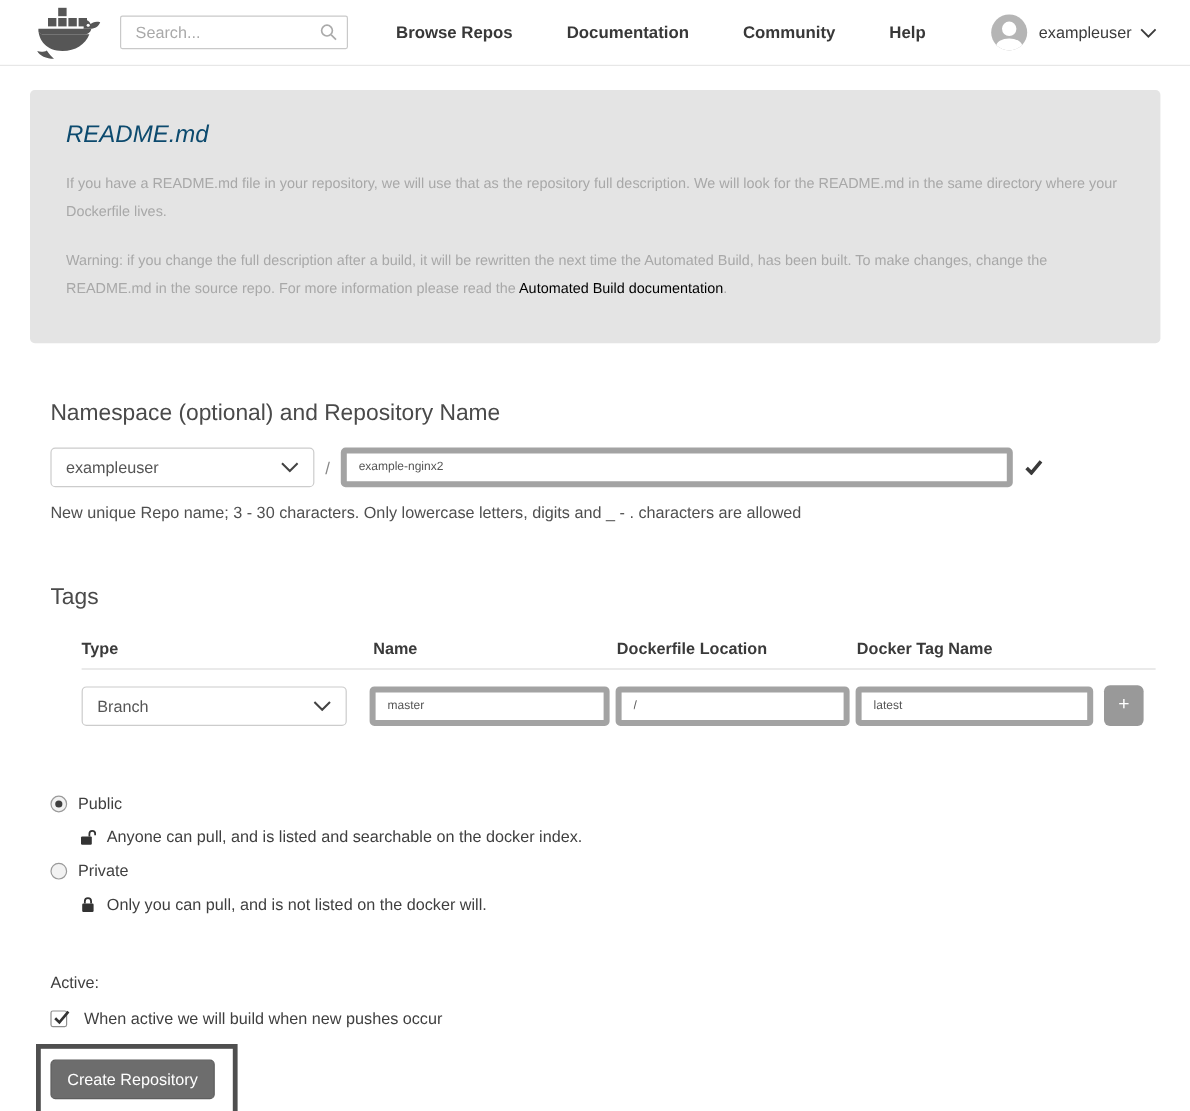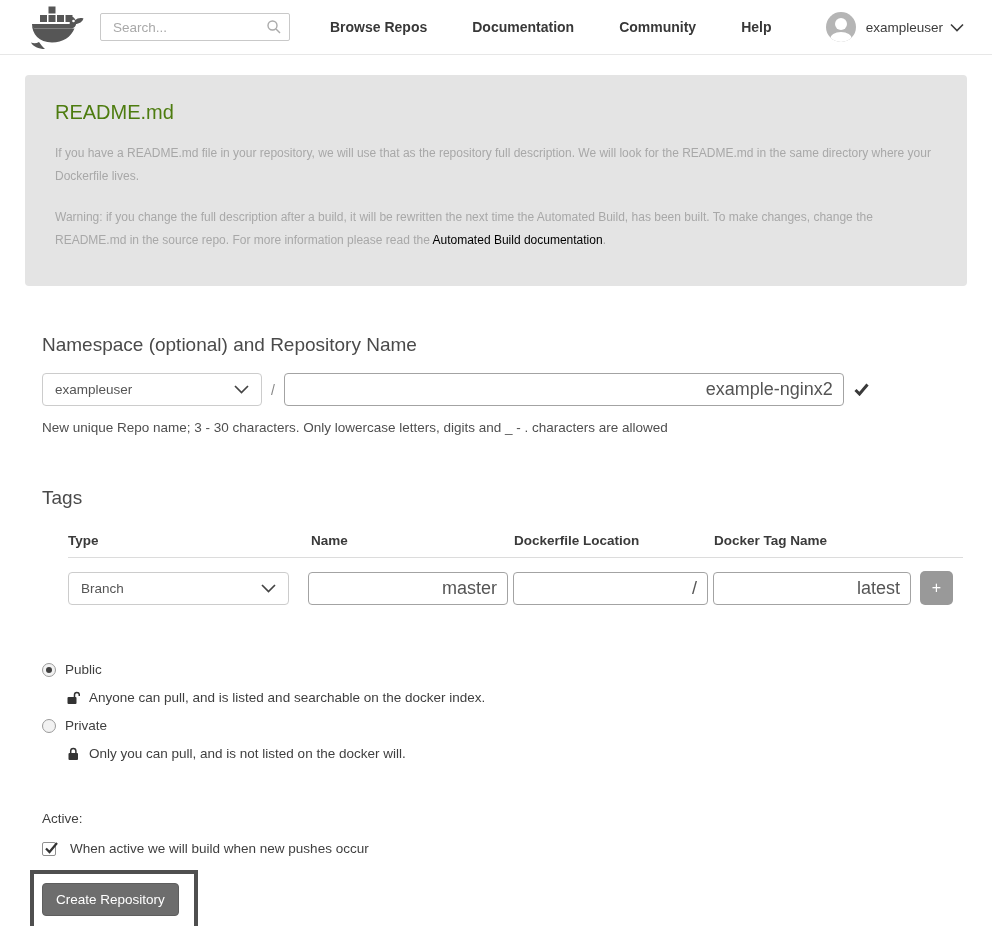--- a/index.html
+++ b/index.html
@@ -17,36 +17,36 @@
   .nav-links { display:flex; margin-left:40px; }
   .nav-link { font-size:14px; font-weight:700; color:#383838; margin-right:45px; cursor:pointer; white-space:nowrap; }
   .user-block { margin-left:auto; margin-right:28px; display:flex; align-items:center; cursor:pointer; }
   .avatar { width:30px; height:30px; border-radius:50%; background:#b5b5b5; position:relative; overflow:hidden; }
   .avatar .head { position:absolute; left:9px; top:6px; width:12px; height:12px; border-radius:50%; background:#fff; }
   .avatar .shoulders { position:absolute; left:4px; top:20px; width:22px; height:14px; border-radius:50%; background:#fff; }
   .user-name { font-size:13.5px; color:#3c3c3c; margin:0 7px 0 10px; }
 
   
   .readme-box { margin:20px 25px 0 25px; background:#e4e4e4; border-radius:4px; padding:26px 30px 34px 30px; }
-  .readme-title { font-size:20px; font-weight:400; color:#4d7c0f; margin-bottom:18px; }
+  .readme-title { font-size:20px; font-weight:400; color:#0c4a6e; margin-bottom:18px;font-style:italic; }
   .readme-text { font-size:12px; line-height:23px; color:#a8a8a8; max-width:880px; }
   .readme-text + .readme-text { margin-top:18px; }
   .readme-link { color:#000000; cursor:pointer; }
 
   
   .content { padding:0 25px 0 42px; }
   .section-heading { font-size:19px; font-weight:400; color:#4a4a4a; }
   .ns-heading { margin-top:48px; }
   .ns-row { margin-top:17px; display:flex; align-items:center; }
   .select-box { height:33px; border:1px solid #ccc; border-radius:4px; background:#fff;
     display:flex; align-items:center; justify-content:space-between; padding:0 12px; cursor:pointer; }
   .ns-select { width:220px; }
   .select-text { font-size:13.5px; color:#555; }
   .slash-sep { font-size:14px; color:#888; margin:0 9px; }
-  .text-input { height:33px; border:1px solid #a3a3a3; border-radius:4px; font-size:18px; color:#555; padding:0 10px; outline:none;text-align:right; }
+  .text-input { height:33px; border:5px solid #a3a3a3; border-radius:4px; font-size:10px; color:#555; padding:0 10px; outline:none; }
   .repo-input { width:560px; }
   .valid-check { margin-left:10px; display:flex; }
   .helper-text { margin-top:14px; font-size:13.5px; color:#4f4f4f; }
 
   .tags-heading { margin-top:52px; }
   .tags-table { margin-left:26px; }
   .tags-header { display:flex; margin-top:24px; }
   .tags-header .col { font-size:13.5px; font-weight:700; color:#3a3a3a; }
   .col-type { width:243px; } .col-name { width:203px; } .col-dockerfile { width:200px; } .col-tag { width:198px; }
   .tags-divider { margin-top:9px; width:895px; height:1px; background:#dcdcdc; }

